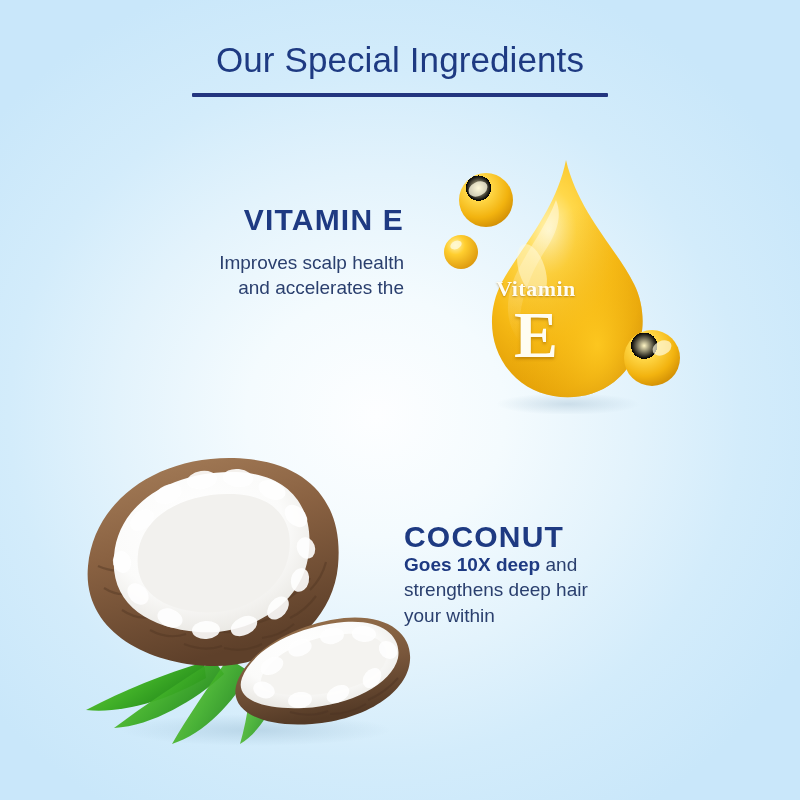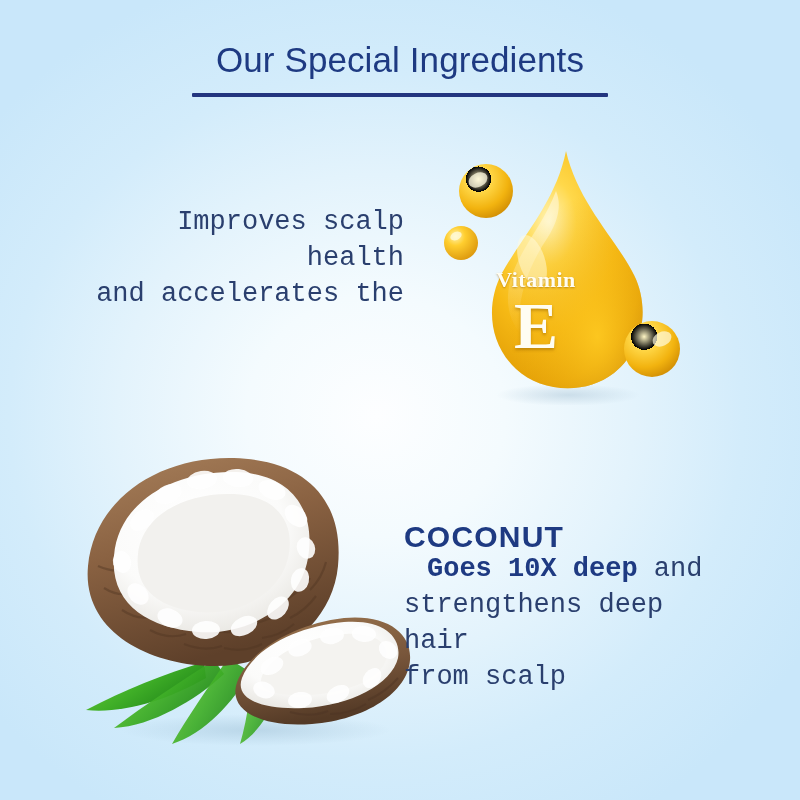--- a/index.html
+++ b/index.html
@@ -56,30 +56,29 @@
   .ing-heading {
     font-family: "Liberation Sans", sans-serif;
     font-weight: 700;
     font-size: 30px;
     letter-spacing: 1.2px;
     color: #1e3a82;
     line-height: 1;
     white-space: nowrap;
   }
   .ing-body {
-    font-family: Liberation Mono, monospace;
-    font-size: 27px;
+    font-family: Liberation Sans, sans-serif;
+    font-size: 19px;
     font-weight: 400;
     color: #2a3f6e;
     line-height: 1.33;
   }
   .ing-body .em {
     font-weight: 700;
     color: #1e3a82;
-    margin-left: 23px;
   }
 
   
   #vite-text {
     position: absolute;
     right: 396px;
     top: 205px;
     width: 330px;
     text-align: right;
   }
@@ -92,21 +91,21 @@
     top: 522px;
     width: 340px;
     text-align: left;
   }
   #coconut-text .ing-heading { }
 
   
   #droplet-art {
     position: absolute;
     left: 436px;
-    top: 143px;
+    top: 152px;
     width: 256px;
     height: 262px;
   }
   #droplet-art svg { display: block; width: 100%; height: 100%; }
 
   .drop-label-wrap {
     position: absolute;
     left: 0;
     top: 0;
     width: 256px;
@@ -228,20 +227,21 @@
       <ellipse cx="226" cy="196" rx="10" ry="7" fill="#fffbe0" opacity="0.7" transform="rotate(-25 226 196)"></ellipse>
     </svg>
 
     <div class="drop-label-wrap">
       <div class="drop-label-vitamin">Vitamin</div>
       <div class="drop-label-e">E</div>
     </div>
   </div>
 
   <div id="vite-text">
+    <div class="ing-heading">VITAMIN E</div>
     <div class="ing-body">
       <div>Improves scalp health</div>
       <div>and accelerates the</div>
     </div>
   </div>
 
   <div id="coconut-art">
     <svg viewBox="0 0 350 312" xmlns="http://www.w3.org/2000/svg">
       <defs>
         <radialGradient id="fleshGrad" cx="42%" cy="34%" r="72%">
@@ -371,17 +371,17 @@
         </g>
       </g>
     </svg>
   </div>
 
   <div id="coconut-text">
     <div class="ing-heading">COCONUT</div>
     <div class="ing-body">
       <div><span class="em">Goes 10X deep</span><span> and</span></div>
       <div>strengthens deep hair</div>
-      <div>from scalp</div>
+      <div>your within</div>
     </div>
   </div>
 
 </div>
 
 </body></html>

